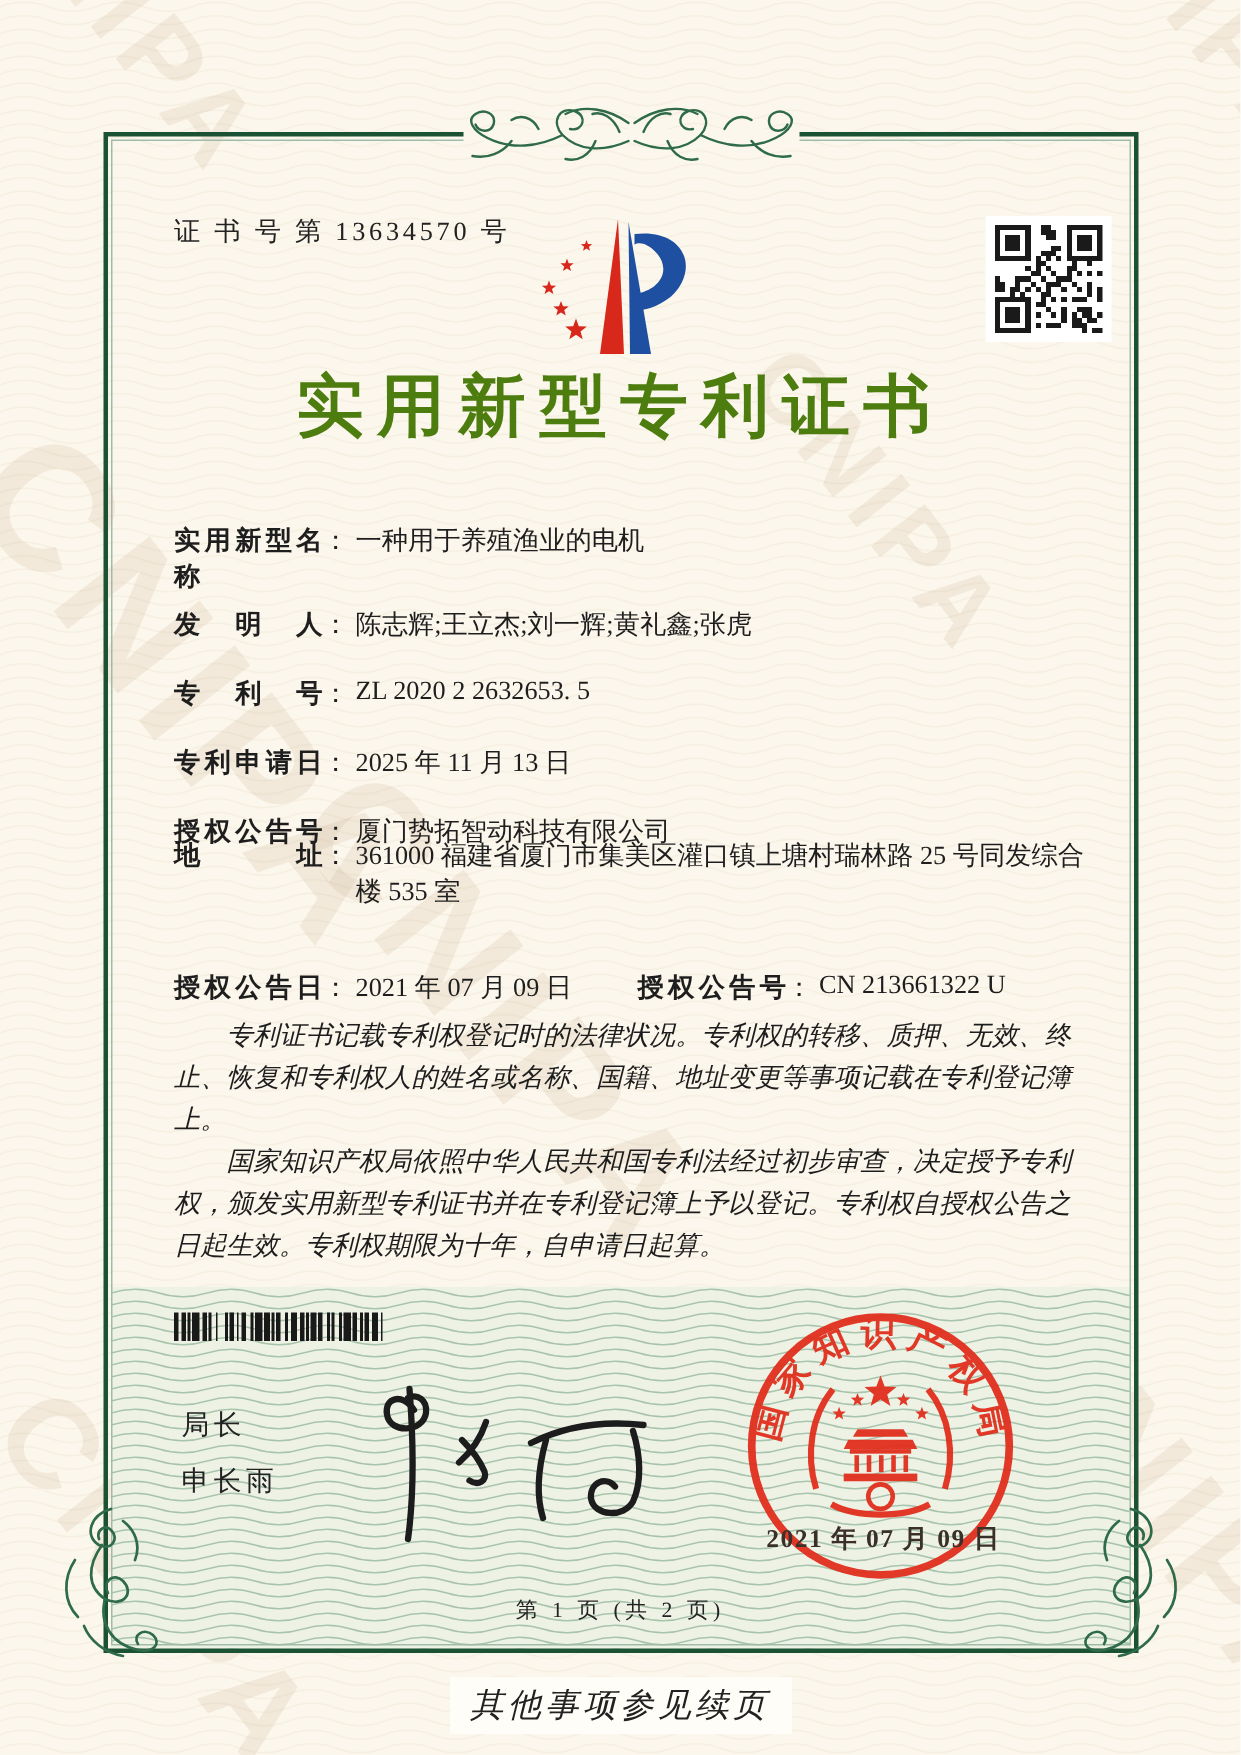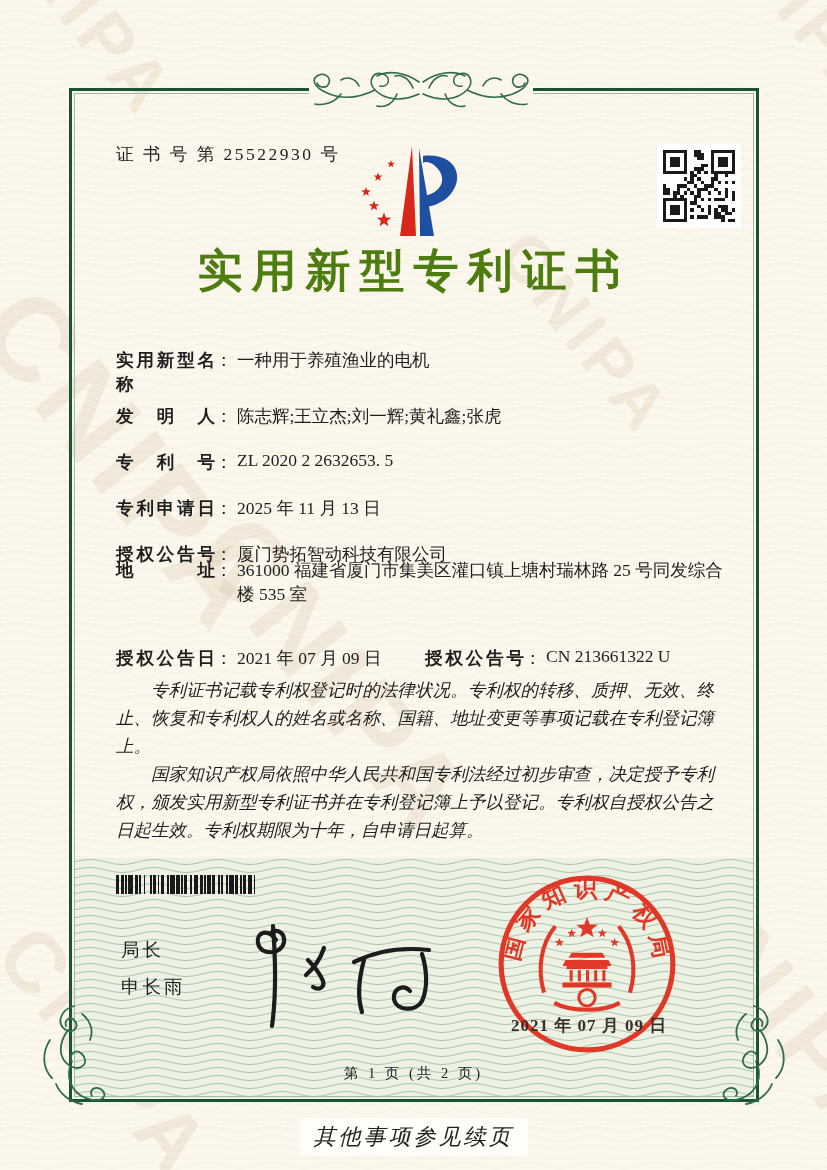--- a/index.html
+++ b/index.html
@@ -106,21 +106,21 @@
     <g fill="none" stroke="#2f6b48" stroke-width="1.8" stroke-linecap="round" transform="translate(84,0) scale(-1,1)">
       <path d="M44,6 C30,10 26,24 36,30 C44,34 50,26 44,20 C40,16 34,20 36,26"></path>
       <path d="M38,30 C28,44 28,58 40,66 C52,72 60,62 52,54 C46,48 38,54 42,62"></path>
       <path d="M40,66 C36,82 44,96 62,100 C72,102 78,96 72,90 C66,85 58,90 62,96"></path>
       <path d="M20,40 C12,52 12,68 22,78"></path>
       <path d="M52,14 C60,20 64,30 60,40"></path>
       <path d="M26,84 C30,94 40,102 52,104"></path>
     </g>
   </svg>
 
-  <div class="cert-no">证 书 号 第 25522930 号</div>
+  <div class="cert-no">证 书 号 第 13634570 号</div>
 
   <svg class="logo" width="132" height="108" viewBox="0 0 132 108">
     <polygon points="69,10 57,100 73,100" fill="#d8281c"></polygon>
     <polygon points="76,12 77,100 91,100" fill="#1f4fa0"></polygon>
     <path d="M80,20 C114,16 124,44 104,62 C95,69 86,71 81,71 L80,60 C96,58 105,45 95,33 C89,26 83,25 80,27 Z" fill="#1f4fa0"></path>
     <g fill="#d8281c">
       <polygon class="star" points="48.00,24.00 48.99,26.64 51.80,26.76 49.60,28.52 50.35,31.24 48.00,29.68 45.65,31.24 46.40,28.52 44.20,26.76 47.01,26.64"></polygon>
       <polygon class="star" points="35.00,36.40 36.14,39.44 39.37,39.58 36.84,41.60 37.70,44.72 35.00,42.93 32.30,44.72 33.16,41.60 30.63,39.58 33.86,39.44"></polygon>
       <polygon class="star" points="23.00,51.00 24.23,54.30 27.76,54.45 25.00,56.65 25.94,60.05 23.00,58.10 20.06,60.05 21.00,56.65 18.24,54.45 21.77,54.30"></polygon>
       <polygon class="star" points="31.00,64.60 32.33,68.17 36.14,68.33 33.16,70.70 34.17,74.37 31.00,72.27 27.83,74.37 28.84,70.70 25.86,68.33 29.67,68.17"></polygon>

